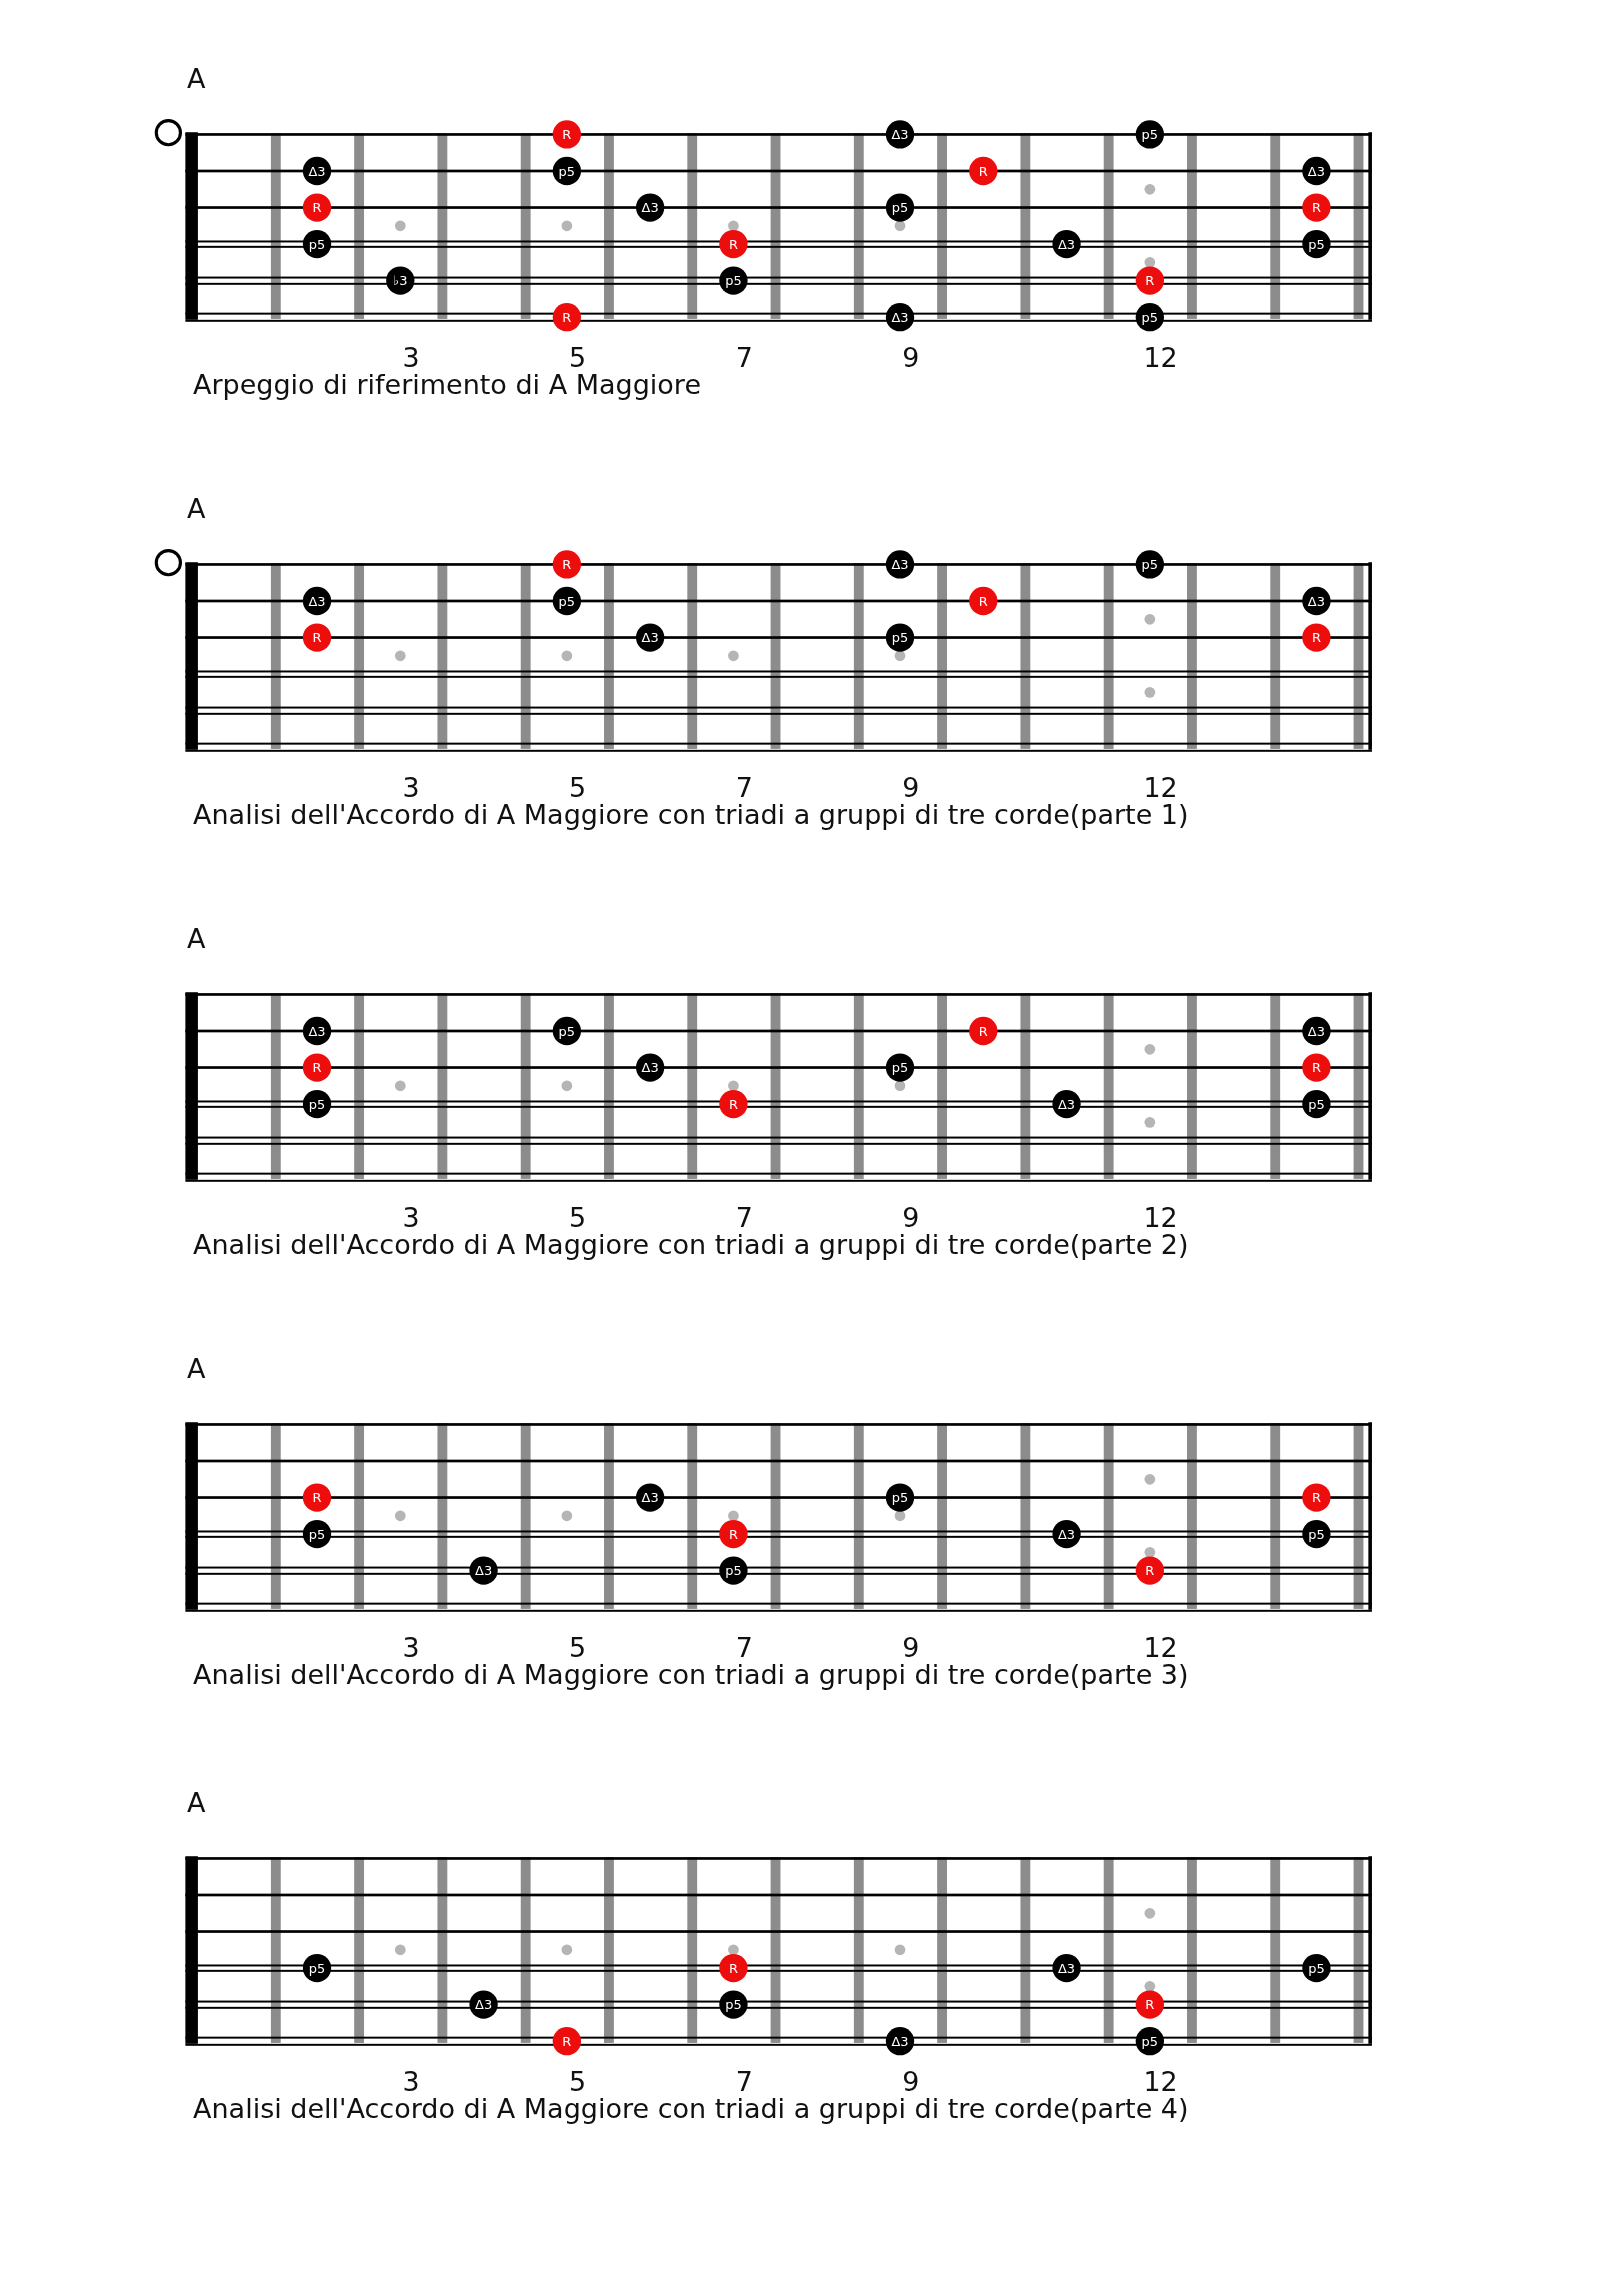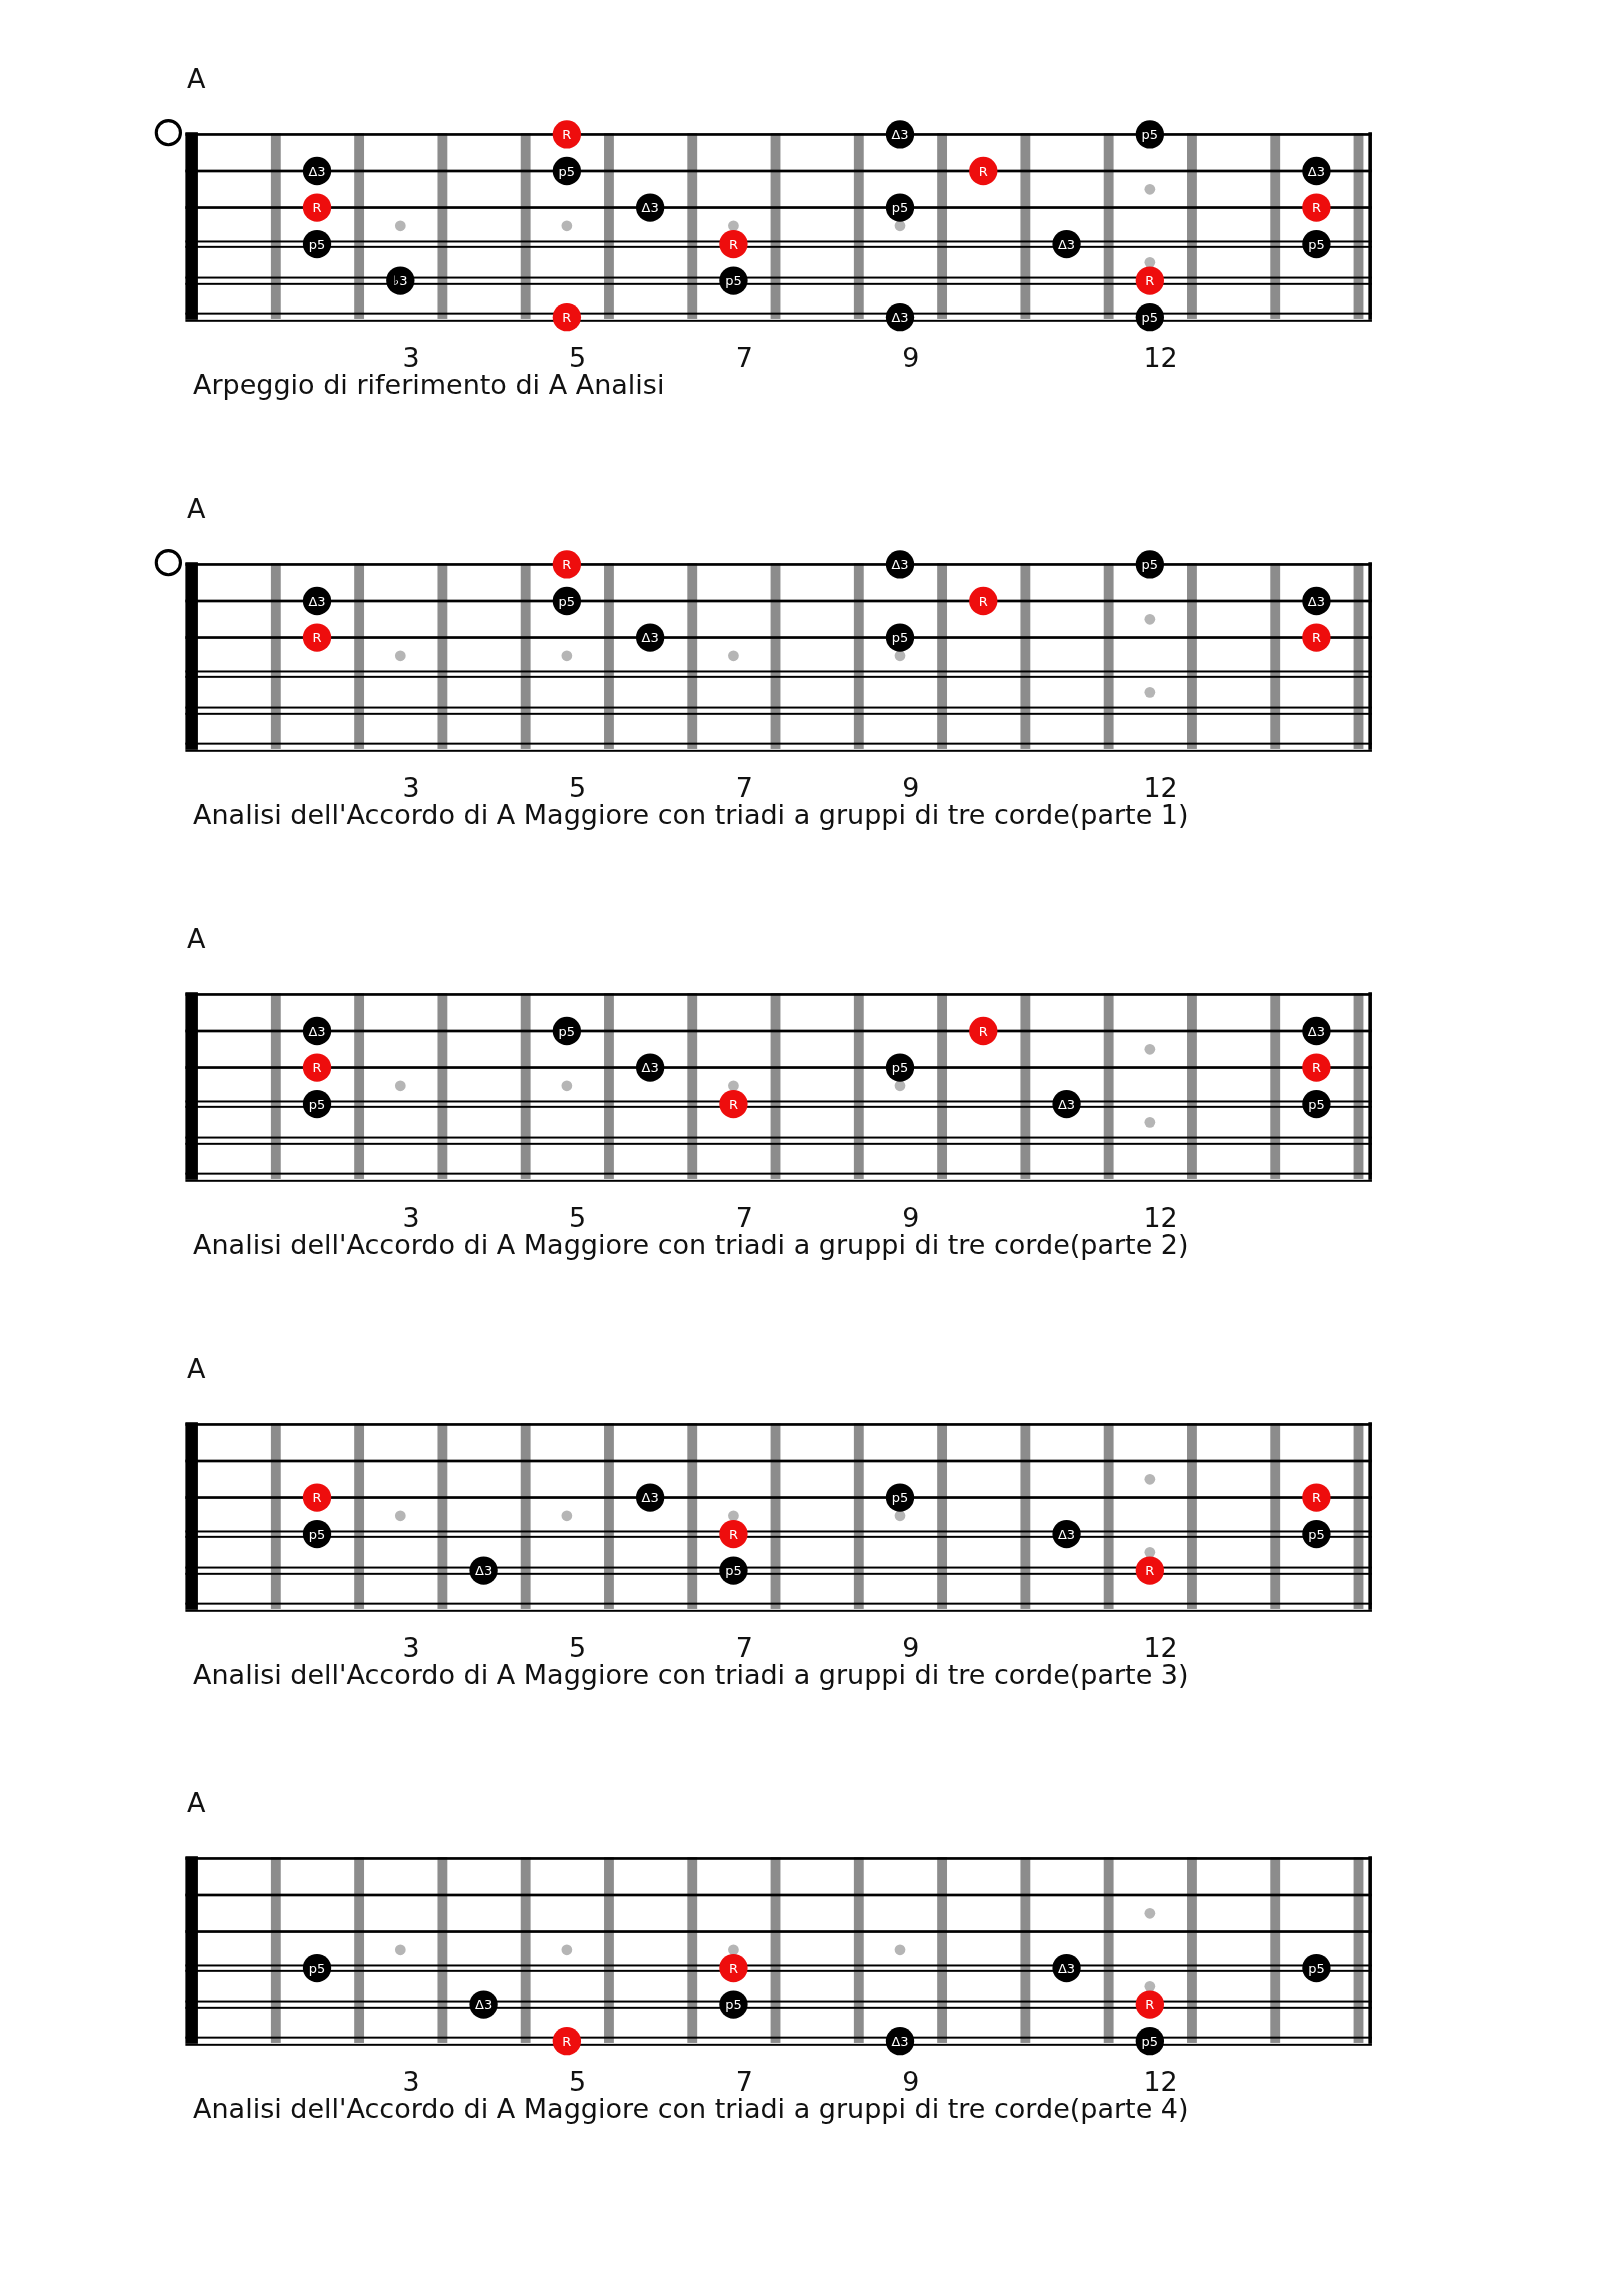--- a/index.html
+++ b/index.html
@@ -168,21 +168,21 @@
             <circle cx="1284" cy="204" r="15.8" fill="#000000"></circle>
             <text x="1284" y="209.2" text-anchor="middle" font-size="14.5" font-family="&quot;DejaVu Sans&quot;, sans-serif" fill="#ffffff">p5</text>
           </g>
           <text x="459" y="260" text-anchor="middle" font-size="30" font-family="&quot;DejaVu Sans&quot;, sans-serif" fill="#111111">3</text>
           <text x="645" y="260" text-anchor="middle" font-size="30" font-family="&quot;DejaVu Sans&quot;, sans-serif" fill="#111111">5</text>
           <text x="831" y="260" text-anchor="middle" font-size="30" font-family="&quot;DejaVu Sans&quot;, sans-serif" fill="#111111">7</text>
           <text x="1017" y="260" text-anchor="middle" font-size="30" font-family="&quot;DejaVu Sans&quot;, sans-serif" fill="#111111">9</text>
           <text x="1296" y="260" text-anchor="middle" font-size="30" font-family="&quot;DejaVu Sans&quot;, sans-serif" fill="#111111">12</text>
         </g>
       </svg>
-    <div class="diagram-caption">Arpeggio di riferimento di A Analisi</div>
+    <div class="diagram-caption">Arpeggio di riferimento di A Maggiore</div>
   </section>
 
   <section class="diagram" style="top:564px">
     <div class="diagram-title">A</div>
     <svg class="diagram-svg" viewBox="0 -36 1809 320">
         <g>
           <rect x="302.5" y="-1.5" width="11" height="207.5" fill="#8c8c8c"></rect>
           <rect x="395.5" y="-1.5" width="11" height="207.5" fill="#8c8c8c"></rect>
           <rect x="488.5" y="-1.5" width="11" height="207.5" fill="#8c8c8c"></rect>
           <rect x="581.5" y="-1.5" width="11" height="207.5" fill="#8c8c8c"></rect>

